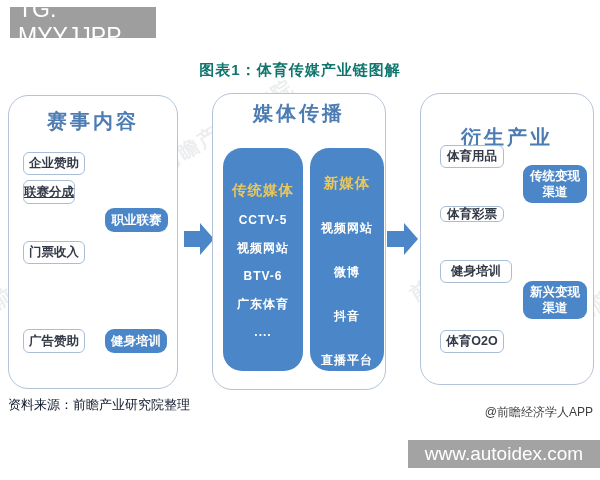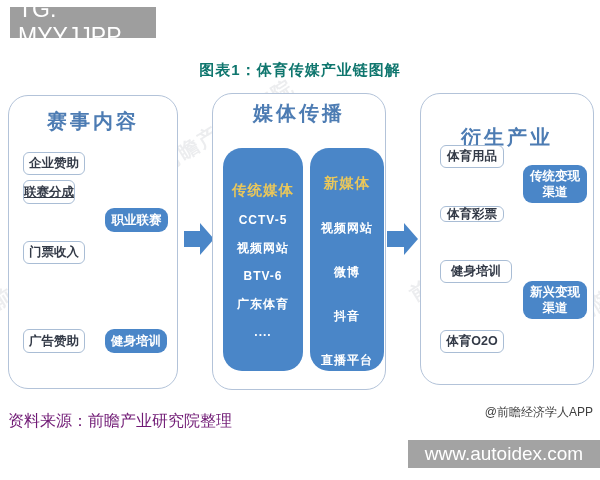--- a/index.html
+++ b/index.html
@@ -40,21 +40,21 @@
   }
   .mcol-header {
     height:32px; display:flex; align-items:center; justify-content:center;
     color:#eac75a; font-size:14.5px; font-weight:bold; letter-spacing:1px;
   }
   .mcol-item {
     height:28px; display:flex; align-items:center; justify-content:center;
     color:#ffffff; font-size:12px; font-weight:bold; letter-spacing:1px;
   }
   .connector-layer { position:absolute; left:0; top:0; pointer-events:none; }
-  .footer-source { position:absolute; left:8px; top:411px; font-size:16px; color:#701a75; }
+  .footer-source { position:absolute; left:8px; top:396px; font-size:13px; color:#0f172a; }
   .footer-credit { position:absolute; right:7px; top:404px; font-size:12px; color:#3f3f3f; }
   .wm {
     position:absolute; color:rgba(100,110,125,0.12); font-size:20px; font-weight:bold;
     transform:rotate(-32deg); white-space:nowrap; letter-spacing:2px;
   }
 </style>
 </head>
 <body>
 
 <div class="stage">

